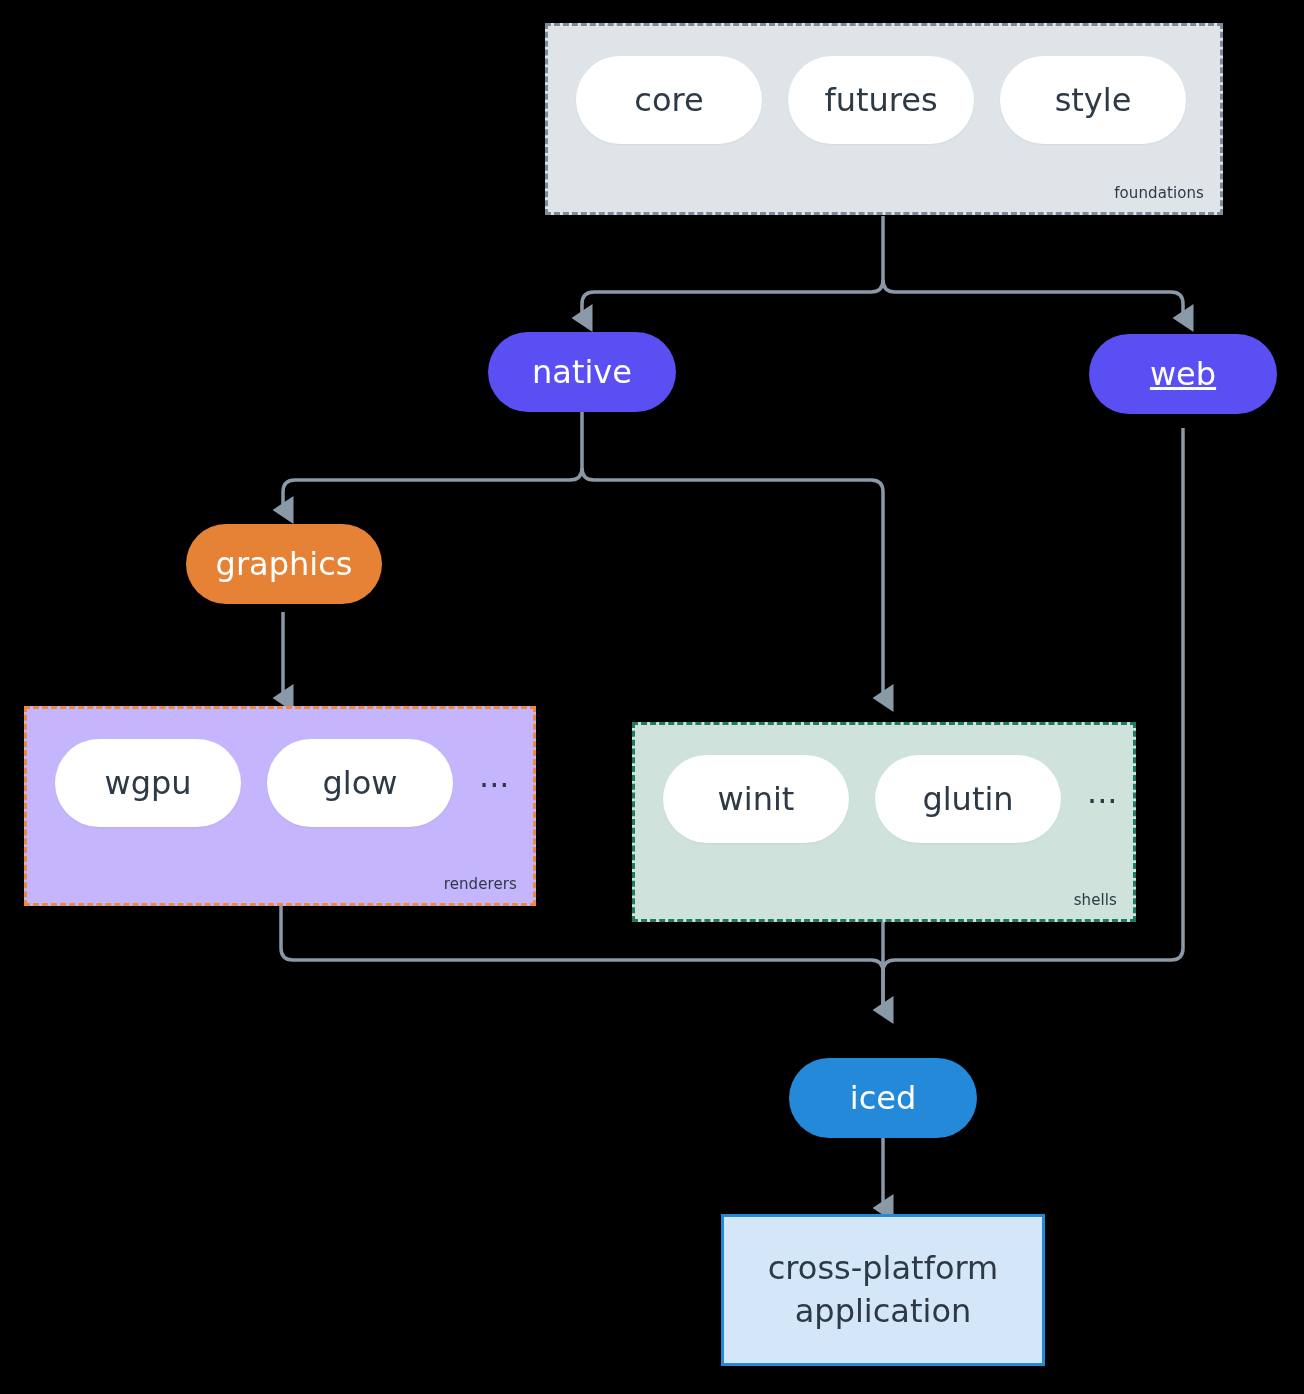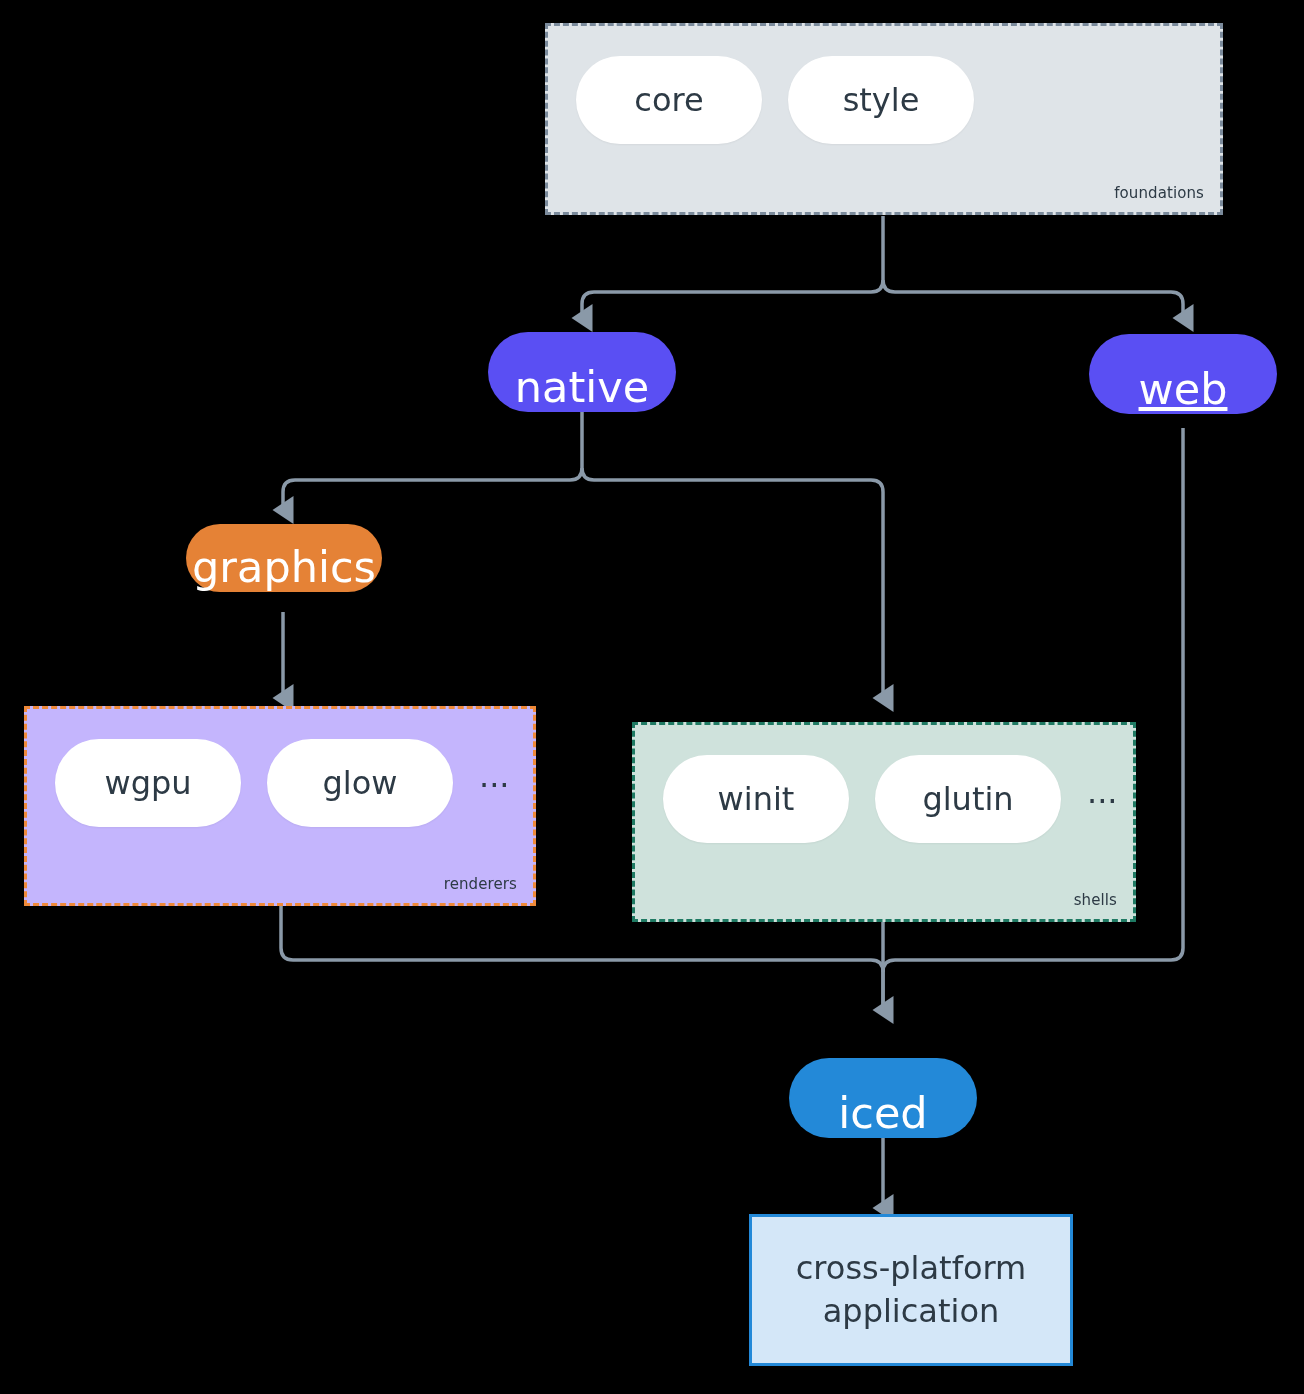--- a/index.html
+++ b/index.html
@@ -63,38 +63,37 @@
   .ellipsis {
     font-size: 32px;
     color: #2d3a45;
     line-height: 1;
     padding-bottom: 14px;
   }
   .node-pill {
     position: absolute;
     border-radius: 60px;
     display: flex;
-    align-items: flex-end;
+    align-items: center;
     justify-content: center;
     color: #ffffff;
-    font-size: 43px;
+    font-size: 32px;
     box-sizing: border-box;
   }
   .node-rect {
     position: absolute;
     box-sizing: border-box;
     display: flex;
     flex-direction: column;
     align-items: center;
     justify-content: center;
     font-size: 32px;
     color: #2d3a45;
     line-height: 1.35;
     text-align: center;
-    margin-left: 28px;
   }
 </style>
 </head>
 <body>
 
 <div id="canvas">
 
   <svg class="edges" viewBox="0 0 1304 1394">
     <defs>
       <marker id="arrow" markerWidth="10" markerHeight="10" refX="5" refY="5" orient="auto" markerUnits="strokeWidth">
@@ -116,34 +115,35 @@
     <path d="M883,906 L883,1010" fill="none" stroke="#8a99a8" stroke-width="3.5"></path>
 
     <path d="M1183,428 L1183,948 Q1183,960 1171,960 L895,960 Q883,960 883,972" fill="none" stroke="#8a99a8" stroke-width="3.5"></path>
 
     <path d="M883,1102 L883,1208" fill="none" stroke="#8a99a8" stroke-width="3.5" marker-end="url(#arrow)"></path>
   </svg>
 
   <div class="group-box" style="left:545px; top:23px; width:678px; height:192px; background:#dfe4e8; border-color:#7b8b9c;">
     <div class="chips">
       <div class="chip">core</div>
+      <div class="chip">futures</div>
       <div class="chip">style</div>
     </div>
     <div class="group-label">foundations</div>
   </div>
 
   <div class="node-pill" style="left:488px; top:332px; width:188px; height:80px; background:#5a4ff3;">
     <span>native</span>
   </div>
 
   <div class="node-pill" style="left:1089px; top:334px; width:188px; height:80px; background:#5a4ff3;text-decoration:underline;">
     <span>web</span>
   </div>
 
-  <div class="node-pill" style="left:186px; top:524px; width:196px; height:68px; background:#e58236;">
+  <div class="node-pill" style="left:186px; top:524px; width:196px; height:80px; background:#e58236;">
     <span>graphics</span>
   </div>
 
   <div class="group-box" style="left:24px; top:706px; width:512px; height:200px; background:#c4b5fd; border-color:#ef8a3a;">
     <div class="chips">
       <div class="chip">wgpu</div>
       <div class="chip">glow</div>
       <div class="ellipsis">...</div>
     </div>
     <div class="group-label">renderers</div>

